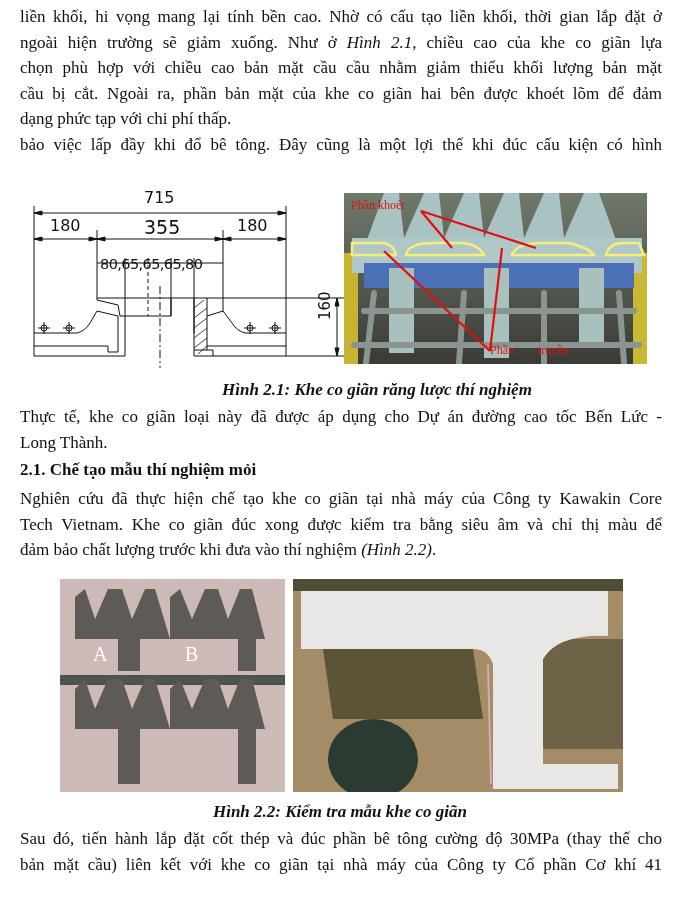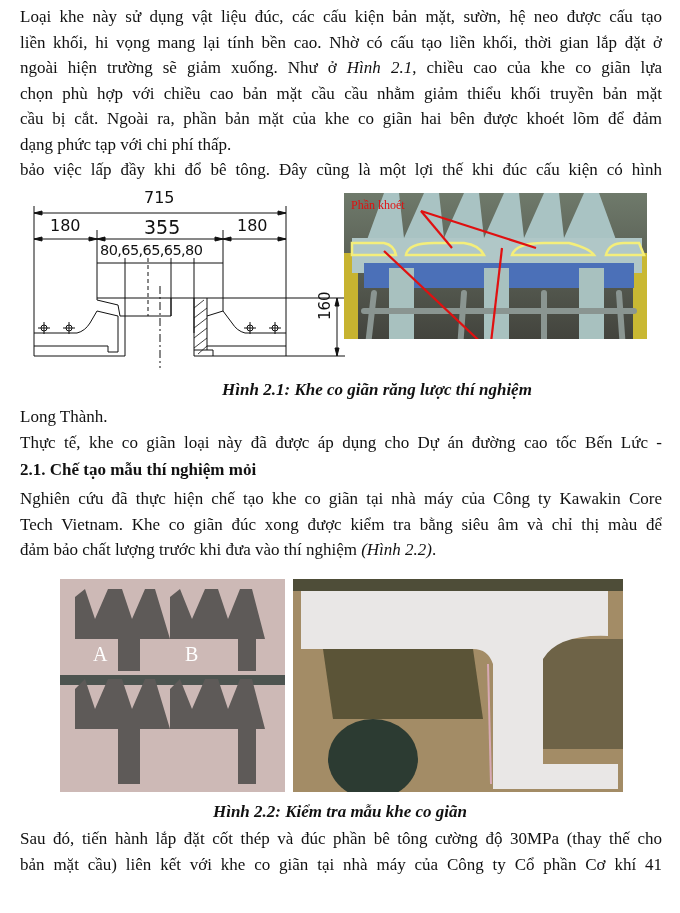--- a/index.html
+++ b/index.html
@@ -13,24 +13,23 @@
   .line.end{text-align-last:left;}
   
   .drawing{position:absolute;left:20px;top:188px;width:325px;height:185px;}
   .photo{position:absolute;overflow:hidden;}
   .lbl{position:absolute;font-family:"Liberation Serif",serif;}
 </style>
 </head>
 <body>
 
 <div class="p" style="top:4px;">
-  <span class="line">Loại khe này sử dụng vật liệu đúc, các cấu kiện bản mặt, sườn, hệ neo được cấu tạo</span>
   <span class="line">liền khối, hi vọng mang lại tính bền cao. Nhờ có cấu tạo liền khối, thời gian lắp đặt ở</span>
   <span class="line"><span>ngoài hiện trường sẽ giảm xuống. Như ở </span><i>Hình 2.1</i><span>, chiều cao của khe co giãn lựa</span></span>
-  <span class="line">chọn phù hợp với chiều cao bản mặt cầu cầu nhằm giảm thiểu khối truyền bản mặt</span>
+  <span class="line">chọn phù hợp với chiều cao bản mặt cầu cầu nhằm giảm thiểu khối lượng bản mặt</span>
   <span class="line">cầu bị cắt. Ngoài ra, phần bản mặt của khe co giãn hai bên được khoét lõm để đảm</span>
   <span class="line end">dạng phức tạp với chi phí thấp.</span>
   <span class="line">bảo việc lấp đầy khi đổ bê tông. Đây cũng là một lợi thế khi đúc cấu kiện có hình</span>
 </div>
 
 <div class="drawing">
   <svg width="325" height="185" viewBox="0 0 325 185">
     <g stroke="#111" stroke-width="1" fill="none">
 
       <line x1="14" y1="18" x2="14" y2="145"></line>
@@ -99,25 +98,25 @@
         <line x1="230" y1="134" x2="230" y2="146"></line>
       <circle cx="255" cy="140" r="3"></circle>
         <line x1="249" y1="140" x2="261" y2="140"></line>
         <line x1="255" y1="134" x2="255" y2="146"></line>
     </g>
   </svg>
   <span class="lbl" style="left:124px;top:0px;font-family:'DejaVu Sans',sans-serif;font-size:16px;">715</span>
   <span class="lbl" style="left:30px;top:28px;font-family:'DejaVu Sans',sans-serif;font-size:16px;">180</span>
   <span class="lbl" style="left:124px;top:28px;font-family:'DejaVu Sans',sans-serif;font-size:19px;">355</span>
   <span class="lbl" style="left:217px;top:28px;font-family:'DejaVu Sans',sans-serif;font-size:16px;">180</span>
-  <span class="lbl" style="left:80px;top:54px;font-family:'DejaVu Sans',sans-serif;font-size:14.5px;letter-spacing:-0.6px;">80,65,65,65,80</span>
+  <span class="lbl" style="left:80px;top:68px;font-family:'DejaVu Sans',sans-serif;font-size:14.5px;letter-spacing:-0.6px;">80,65,65,65,80</span>
   <span class="lbl" style="left:296px;top:132px;font-family:'DejaVu Sans',sans-serif;font-size:15px;transform:rotate(-90deg);transform-origin:left top;">160</span>
 </div>
 
-<div class="photo" style="left:344px;top:193px;width:303px;height:146px;background:#5d6a5c;">
+<div class="photo" style="left:344px;top:193px;width:303px;height:171px;background:#5d6a5c;">
   <svg width="303" height="171" viewBox="0 0 303 171">
     <defs>
       <linearGradient id="bg1" x1="0" y1="0" x2="0" y2="1">
         <stop offset="0" stop-color="#6f7a6b"></stop>
           <stop offset="1" stop-color="#3b3a35"></stop>
       </linearGradient>
     </defs>
     <rect width="303" height="171" fill="url(#bg1)"></rect>
     <rect x="0" y="60" width="14" height="111" fill="#c7b330"></rect>
     <rect x="289" y="60" width="14" height="111" fill="#c9b833"></rect>
@@ -154,22 +153,22 @@
     </g>
   </svg>
   <span class="lbl" style="left:7px;top:5px;color:#e01010;font-size:12px;">Phần khoét</span>
   <span class="lbl" style="left:146px;top:150px;color:#e01010;font-size:12px;">Phần</span>
   <span class="lbl" style="left:194px;top:150px;color:#e01010;font-size:12px;">truyền</span>
 </div>
 
 <div class="cap" style="top:378px;padding-left:37px;">Hình 2.1: Khe co giãn răng lược thí nghiệm</div>
 
 <div class="p" style="top:404px;">
+  <span class="line">Thực tế, khe co giãn loại này đã được áp dụng cho Dự án đường cao tốc Bến Lức -</span>
   <span class="line end">Long Thành.</span>
-  <span class="line">Thực tế, khe co giãn loại này đã được áp dụng cho Dự án đường cao tốc Bến Lức -</span>
 </div>
 
 <div class="h2" style="top:458px;">2.1. Chế tạo mẫu thí nghiệm mỏi</div>
 
 <div class="p" style="top:486px;">
   <span class="line">Nghiên cứu đã thực hiện chế tạo khe co giãn tại nhà máy của Công ty Kawakin Core</span>
   <span class="line">Tech Vietnam. Khe co giãn đúc xong được kiểm tra bằng siêu âm và chỉ thị màu để</span>
   <span class="line end"><span>đảm bảo chất lượng trước khi đưa vào thí nghiệm </span><i>(Hình 2.2)</i><span>.</span></span>
 </div>
 

